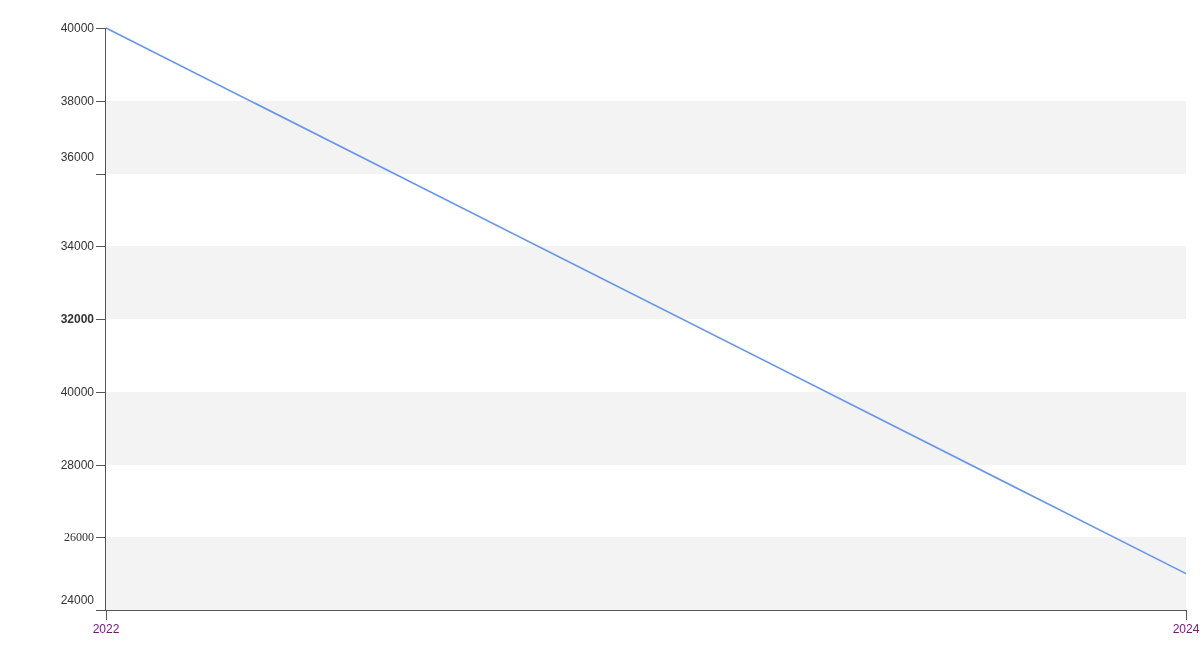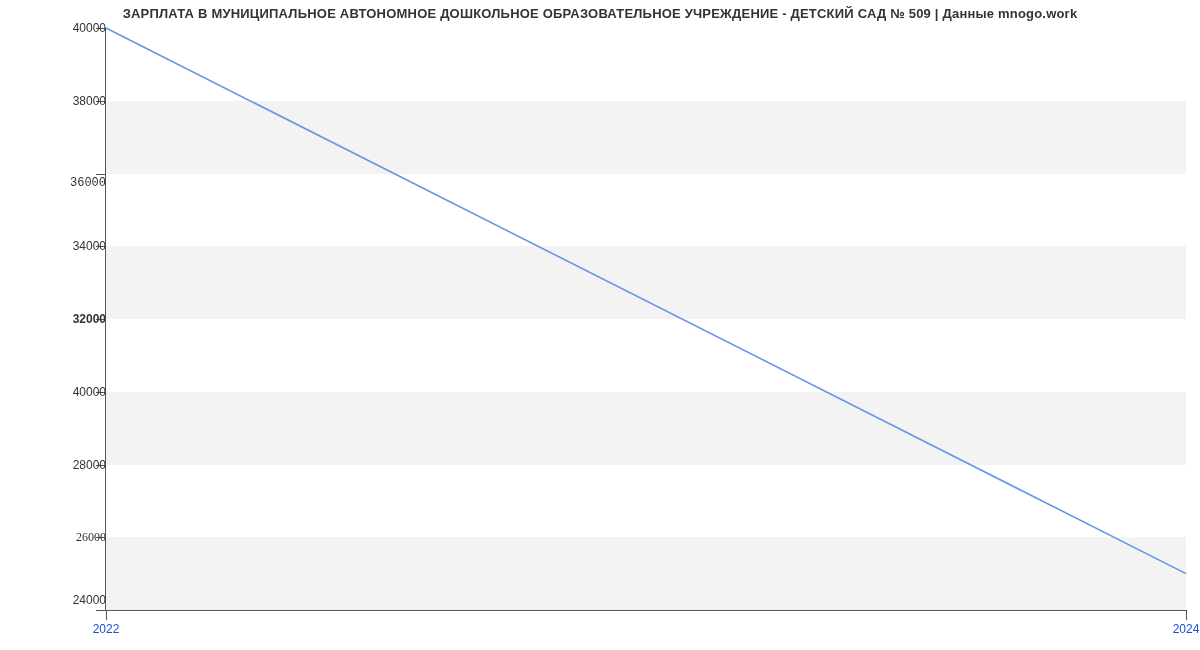--- a/index.html
+++ b/index.html
@@ -45,54 +45,54 @@
   }
   .tick-y {
     position: absolute;
     left: -10px;
     width: 10px;
     border-top: 1px solid #555;
   }
   .tick-y-label {
     position: absolute;
     right: 100%;
+    margin-right: 12px;
     transform: translateY(-50%);
     font-size: 12px;
     color: #333;
     white-space: nowrap;
   }
   .tick-x {
     position: absolute;
     bottom: -10px;
     height: 10px;
     border-left: 1px solid #555;
   }
   .tick-x-label {
     position: absolute;
     top: 100%;
     margin-top: 12px;
     transform: translateX(-50%);
     font-size: 12px;
-    color: #1d4ed8;
+    color: #701a75;
     white-space: nowrap;
   }
   svg.line-layer {
     position: absolute;
     left: 0;
     top: 0;
     width: 100%;
     height: 100%;
     overflow: visible;
   }
 </style>
 </head>
 <body>
 
 <div class="chart-wrap">
-  <div class="title">ЗАРПЛАТА В МУНИЦИПАЛЬНОЕ АВТОНОМНОЕ ДОШКОЛЬНОЕ ОБРАЗОВАТЕЛЬНОЕ УЧРЕЖДЕНИЕ - ДЕТСКИЙ САД № 509 | Данные mnogo.work</div>
   <div class="plot" id="plot">
       <div class="band" style="top: 72.75px; height: 72.75px;"></div>
       <div class="band" style="top: 218.25px; height: 72.75px;"></div>
       <div class="band" style="top: 363.75px; height: 72.75px;"></div>
       <div class="band" style="top: 509.25px; height: 72.75px;"></div>
     <svg class="line-layer" id="line-layer" viewBox="0 0 1080 582" preserveAspectRatio="none">
         <path d="M0 0 L1080 545.625" fill="none" stroke="#6795e8" stroke-width="1.6"></path>
       </svg>
   <div class="tick-y" style="top: 582px;"></div>
       <div class="tick-y-label" style="top: 572px;">24000</div>
@@ -100,21 +100,21 @@
       <div class="tick-y-label" style="top: 509.25px; font-family: Liberation Serif, serif;">26000</div>
       <div class="tick-y" style="top: 436.5px;"></div>
       <div class="tick-y-label" style="top: 436.5px;">28000</div>
       <div class="tick-y" style="top: 363.75px;"></div>
       <div class="tick-y-label" style="top: 363.75px;">40000</div>
       <div class="tick-y" style="top: 291px;"></div>
       <div class="tick-y-label" style="top: 291px; font-weight: bold;">32000</div>
       <div class="tick-y" style="top: 218.25px;"></div>
       <div class="tick-y-label" style="top: 218.25px;">34000</div>
       <div class="tick-y" style="top: 145.5px;"></div>
-      <div class="tick-y-label" style="top: 155px; font-family: Liberation Mono, monospace;">36000</div>
+      <div class="tick-y-label" style="top: 129px;">36000</div>
       <div class="tick-y" style="top: 72.75px;"></div>
       <div class="tick-y-label" style="top: 72.75px;">38000</div>
       <div class="tick-y" style="top: 0px;"></div>
       <div class="tick-y-label" style="top: 0px;">40000</div>
       <div class="tick-x" style="left: 0px;"></div>
       <div class="tick-x-label" style="left: 0px;">2022</div>
       <div class="tick-x" style="left: 1080px;"></div>
       <div class="tick-x-label" style="left: 1080px;">2024</div>
     </div>
 </div>

